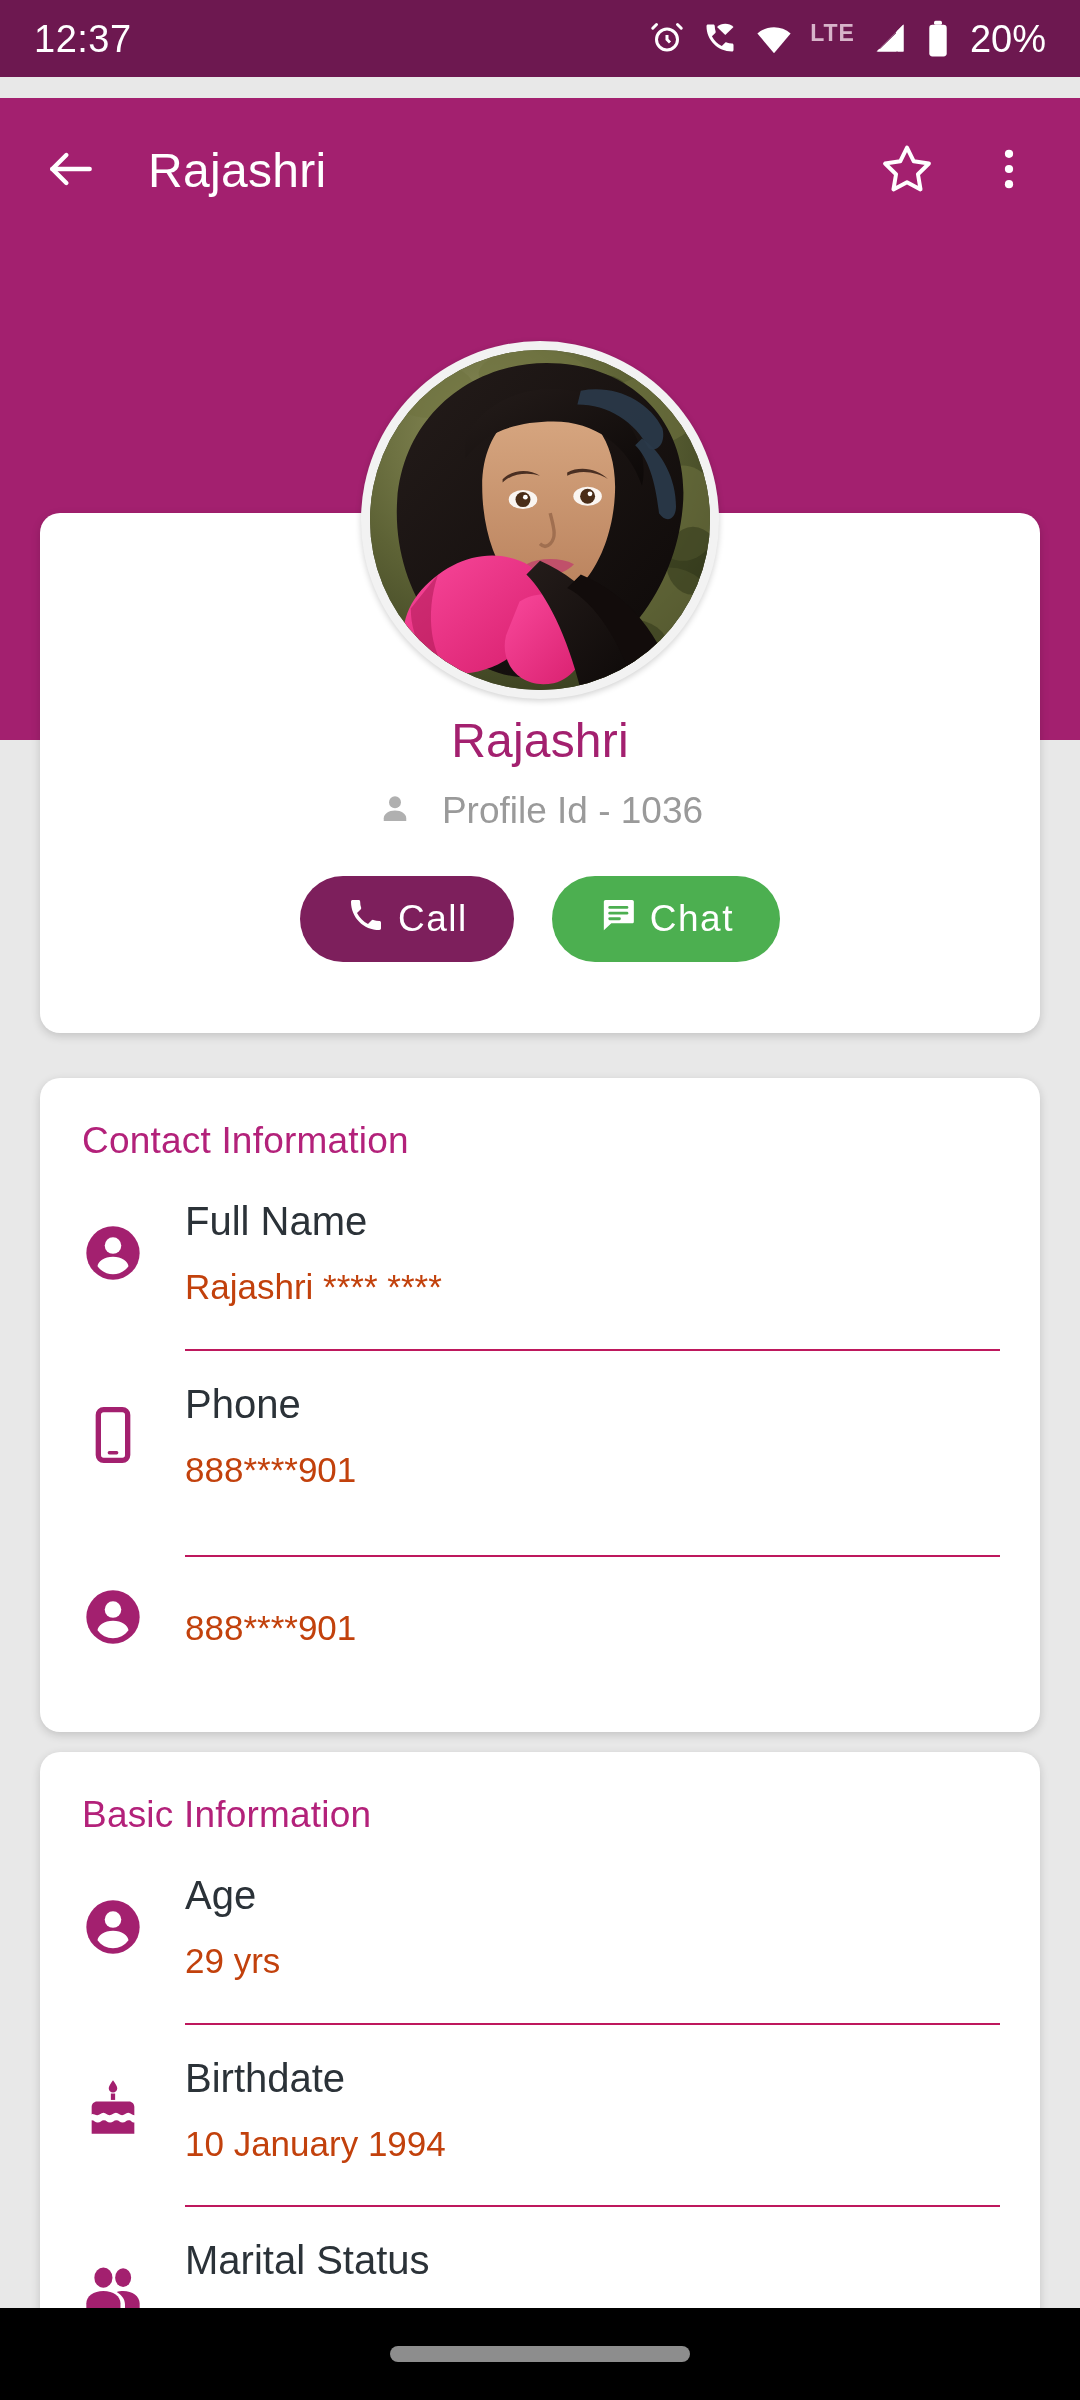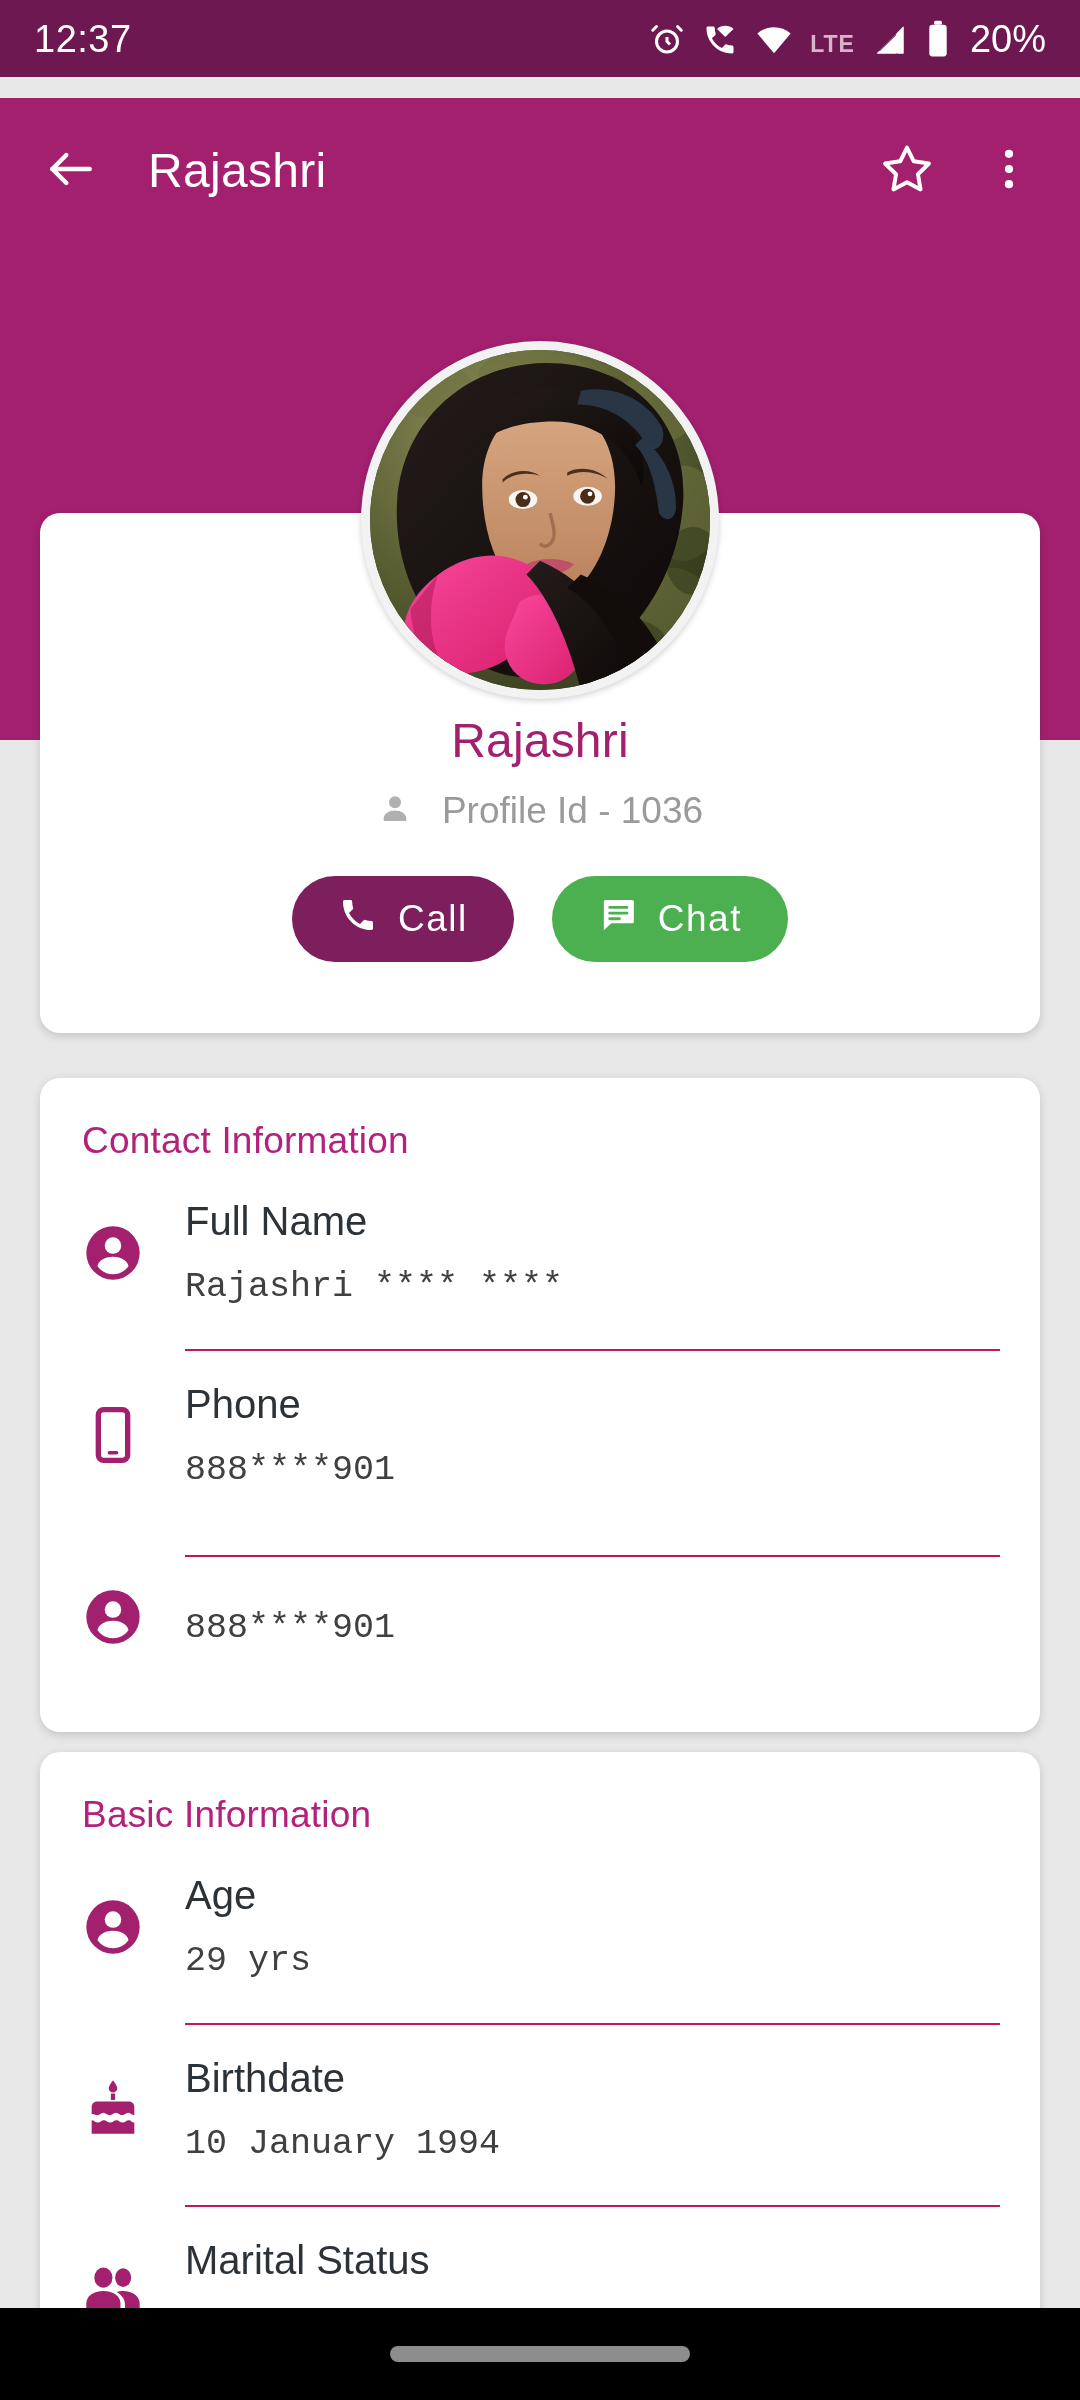--- a/index.html
+++ b/index.html
@@ -21,21 +21,21 @@
   
   .statusbar{
     position:absolute; top:0; left:0;
     width:1080px; height:77px;
     background:#6d1850;
     display:flex; align-items:center;
     padding:0 34px 0 34px;
     color:#ffffff;
   }
   .sb-clock{ font-size:38px; letter-spacing:.5px; line-height:1; }
-  .sb-right{ margin-left:auto; display:flex; align-items:flex-end; gap:17px; }
+  .sb-right{ margin-left:auto; display:flex; align-items:flex-start; gap:17px; }
   .sb-icon{ display:flex; align-items:center; }
   .sb-lte{ font-size:23px; font-weight:bold; letter-spacing:1px; color:#d8b4ca; }
   .sb-batt{ font-size:38px; line-height:1; margin-left:2px; }
 
   
   .appbar{
     position:absolute; top:98px; left:0;
     width:1080px; height:145px;
     background:#a3206f;
     display:flex; align-items:center;
@@ -92,21 +92,21 @@
   }
   .p-id-row{
     display:flex; align-items:center; justify-content:center;
     gap:29px; margin-top:22px;
   }
   .p-id-text{ color:#9a9a9a; font-size:37px; }
   .p-actions{
     display:flex; justify-content:center; gap:38px; margin-top:44px;
   }
   .pill{
-    display:flex; align-items:center; gap:20px;
+    display:flex; align-items:center; gap:12px;
     height:86px; padding:0 46px;
     border-radius:43px;
     color:#fff; font-size:37px; letter-spacing:1.5px;
     cursor:pointer; border:none;
     font-family:"Liberation Sans", sans-serif;
   }
   .pill-call{ background:#7d1f5c; }
   .pill-chat{ background:#4caf50; }
 
   
@@ -121,21 +121,21 @@
     min-height:182px;
     position:relative;
   }
   .row-ico{
     width:145px; min-width:145px;
     display:flex; align-items:center; justify-content:center;
     color:#a3206f;
   }
   .row-txt{ flex:1; padding:30px 0; }
   .row-label{ font-size:40px; color:#2b3238; line-height:1.18; }
-  .row-value{ font-size:35px; color:#404040; margin-top:20px; line-height:1.2;font-family:Liberation Mono, monospace; }
+  .row-value{ font-size:35px; color:#c2410c; margin-top:20px; line-height:1.2; }
   .row + .row .row-txt{ border-top:2px solid #be185d; }
 
   
   .navbar{
     position:absolute; bottom:0; left:0;
     width:1080px; height:92px;
     background:#000;
     display:flex; align-items:center; justify-content:center;
   }
   .nav-pill{

